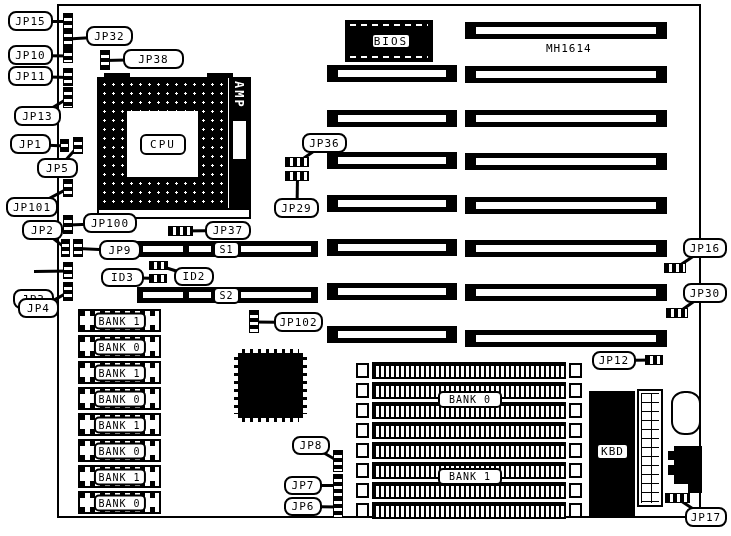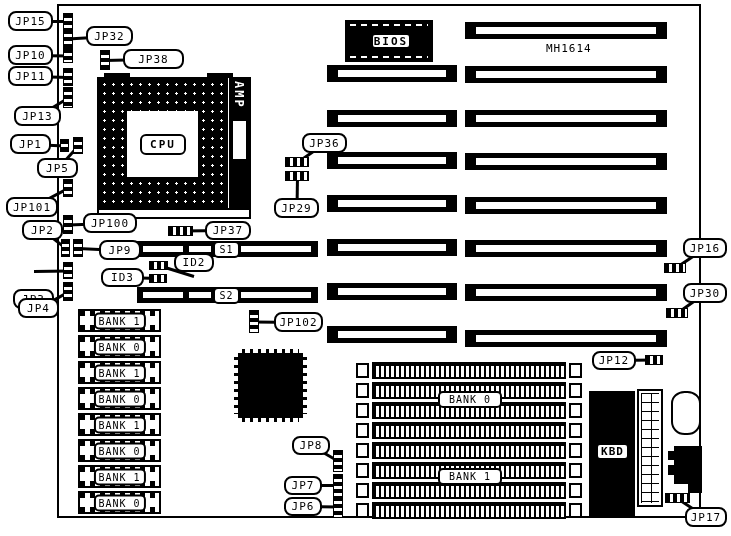--- a/index.html
+++ b/index.html
@@ -31,21 +31,21 @@
               line-height:13px;white-space:nowrap;z-index:2;}
   
   .rsimm{position:absolute;z-index:1;}
   .rsimm .bar{position:absolute;left:16px;right:16px;top:0;bottom:0;border:2px solid #000;border-top-width:4px;
               background:repeating-linear-gradient(90deg,#000 0 2px,#fff 2px 5px);box-sizing:border-box;}
   .rsimm .clip{position:absolute;top:1px;bottom:1px;width:13px;border:2px solid #000;background:#fff;box-sizing:border-box;}
   .clip.l{left:0}.clip.r{right:0}
   
   .chipblack{position:absolute;background:#000;z-index:1;}
   .chiplabel{position:absolute;box-sizing:border-box;background:#fff;border:2px solid #000;border-radius:4px;
-             display:flex;align-items:center;justify-content:center;font-size:11px;letter-spacing:2px;z-index:2;font-weight:bold;}
+             display:flex;align-items:center;justify-content:center;font-size:11px;letter-spacing:2px;z-index:2;}
   #bios .dash{position:absolute;left:5px;right:5px;height:2px;
               background:repeating-linear-gradient(90deg,#fff 0 6px,rgba(0,0,0,0) 6px 11px);}
   #cpu-socket{background-color:#000;background-image:radial-gradient(circle,#fff 1.2px,rgba(0,0,0,0) 1.4px);
               background-size:9px 9px;background-position:3px 3px;z-index:1;}
   #cpu-window{background:#fff;z-index:2;}
   .socktab{background:#000;border-top:3px solid #fff;z-index:2;}
   #amp-bar{background:#000;z-index:2;}
   #amp-label{position:absolute;left:3px;top:4px;color:#fff;writing-mode:vertical-rl;
              font-size:12px;letter-spacing:2px;font-weight:bold;}
   #amp-window{position:absolute;left:4px;top:44px;width:13px;height:38px;background:#fff;}
@@ -290,21 +290,21 @@
     <div class="jumper h" style="left: 168px; top: 226px; width: 25px; height: 10px;"></div>
     <div class="callout" style="left: 205px; top: 221px; width: 46px; height: 19px;">JP37</div>
     <div class="tailline" style="left: 33.5px; top: 269.5px; width: 34.5036px; transform: rotate(-0.0144917rad);"></div>
     <div class="jumper v" style="left: 63px; top: 262px; width: 10px; height: 17px;"></div>
     <div class="callout" style="left: 13px; top: 261px; width: 41px; height: 20px; margin-top: 28px;">JP3</div>
     <div class="tailline" style="left: 122.5px; top: 276px; width: 35.5141px; transform: rotate(0.0281615rad);"></div>
     <div class="jumper h" style="left: 149px; top: 274px; width: 18px; height: 9px;"></div>
     <div class="callout" style="left: 101px; top: 268px; width: 43px; height: 19px;">ID3</div>
     <div class="tailline" style="left: 194px; top: 275px; width: 37.1652px; transform: rotate(-2.84112rad);"></div>
     <div class="jumper h" style="left: 149px; top: 261px; width: 19px; height: 9px;"></div>
-    <div class="callout" style="left: 174px; top: 253px; width: 40px; height: 19px;">ID2</div>
+    <div class="callout" style="left: 174px; top: 267px; width: 40px; height: 19px;">ID2</div>
     <div class="tailline" style="left: 38.5px; top: 306.5px; width: 33.8009px; transform: rotate(-0.509972rad);"></div>
     <div class="jumper v" style="left: 63px; top: 282px; width: 10px; height: 19px;"></div>
     <div class="callout" style="left: 18px; top: 298px; width: 41px; height: 20px;">JP4</div>
     <div class="tailline" style="left: 324.5px; top: 141.5px; width: 33.4253px; transform: rotate(2.53699rad);"></div>
     <div class="jumper h" style="left: 285px; top: 157px; width: 24px; height: 10px;"></div>
     <div class="callout" style="left: 302px; top: 133px; width: 45px; height: 20px;">JP36</div>
     <div class="tailline" style="left: 296.5px; top: 206.5px; width: 32.0039px; transform: rotate(-1.55517rad);"></div>
     <div class="jumper h" style="left: 285px; top: 171px; width: 24px; height: 10px;"></div>
     <div class="callout" style="left: 274px; top: 198px; width: 45px; height: 20px;">JP29</div>
     <div class="tailline" style="left: 298.5px; top: 320.5px; width: 44.5028px; transform: rotate(-3.13036rad);"></div>

